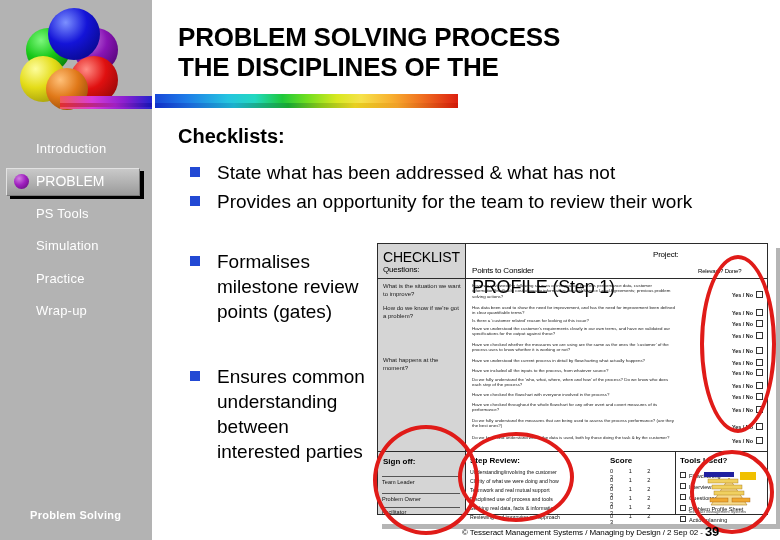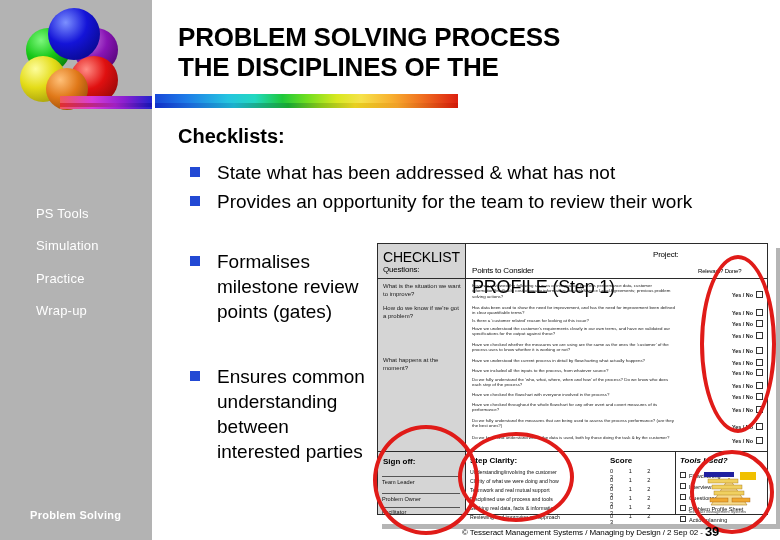--- a/index.html
+++ b/index.html
@@ -350,21 +350,30 @@
                 background:radial-gradient(circle at 34% 28%, #ff8c84 0%, #e01010 42%, #780404 100%);"></div>
     <div class="sphere" style="left:28px; top:62px; width:42px; height:42px;
                 background:radial-gradient(circle at 34% 28%, #ffc078 0%, #e07818 44%, #7c3c04 100%);"></div>
     <div class="sphere" style="left:30px; top:2px;  width:52px; height:52px;
                 background:radial-gradient(circle at 34% 28%, #7c90ff 0%, #1414d8 42%, #040470 100%);"></div>
   </div>
 
   <div id="gradbar-left"></div>
   <div id="gradbar-left2"></div>
 
-
+  <div class="nav-item" style="top:136px;">
+    <span class="nav-label">Introduction</span>
+  </div>
+
+  <div id="nav-problem">
+    <div class="shadow"></div>
+    <div class="face"></div>
+    <div class="bullet"></div>
+    <span class="nav-label">PROBLEM</span>
+  </div>
 
   <div class="nav-item" style="top:201px;">
     <span class="nav-label">PS Tools</span>
   </div>
   <div class="nav-item" style="top:233px;">
     <span class="nav-label">Simulation</span>
   </div>
   <div class="nav-item" style="top:266px;">
     <span class="nav-label">Practice</span>
   </div>
@@ -467,38 +476,38 @@
     <div id="cl-vrule1"></div>
 
     <div class="cl-sec-title" style="left:5px; top:213px;">Sign off:</div>
     <div class="cl-signline" style="top:232px;"></div>
     <div class="cl-sign-label" style="top:235px;">Team Leader</div>
     <div class="cl-signline" style="top:249px;"></div>
     <div class="cl-sign-label" style="top:252px;">Problem Owner</div>
     <div class="cl-signline" style="top:263px;"></div>
     <div class="cl-sign-label" style="top:265px;">Facilitator</div>
 
-    <div class="cl-sec-title" style="left:92px; top:212px;">Step Clarity:</div>
+    <div class="cl-sec-title" style="left:92px; top:212px;">Step Review:</div>
     <div class="cl-sec-title" style="left:232px; top:212px;">Score</div>
 
     <div class="cl-review-item" style="top:225px;">Understanding/involving the customer</div>
     <div class="cl-review-item" style="top:234px;">Clarity of what we were doing and how</div>
     <div class="cl-review-item" style="top:243px;">Teamwork and real mutual support</div>
     <div class="cl-review-item" style="top:252px;">Disciplined use of process and tools</div>
     <div class="cl-review-item" style="top:261px;">Seeking real data, facts &amp; information</div>
     <div class="cl-review-item" style="top:270px;">Reviewing and improving our approach</div>
 
     <div class="cl-score" style="top:224px;">0 1 2 3</div>
     <div class="cl-score" style="top:233px;">0 1 2 3</div>
     <div class="cl-score" style="top:242px;">0 1 2 3</div>
     <div class="cl-score" style="top:251px;">0 1 2 3</div>
     <div class="cl-score" style="top:260px;">0 1 2 3</div>
     <div class="cl-score" style="top:269px;">0 1 2 3</div>
 
-    <div class="cl-sec-title" style="left:302px; top:212px;font-style:italic;">Tools Used?</div>
+    <div class="cl-sec-title" style="left:302px; top:212px;">Tools Used?</div>
     <div class="cl-tool" style="top:228px;">
       <span class="chk"></span><span>Flowcharting</span>
     </div>
     <div class="cl-tool" style="top:239px;">
       <span class="chk"></span><span>Interviews</span>
     </div>
     <div class="cl-tool" style="top:250px;">
       <span class="chk"></span><span>Questionnaires</span>
     </div>
     <div class="cl-tool" style="top:261px;">

